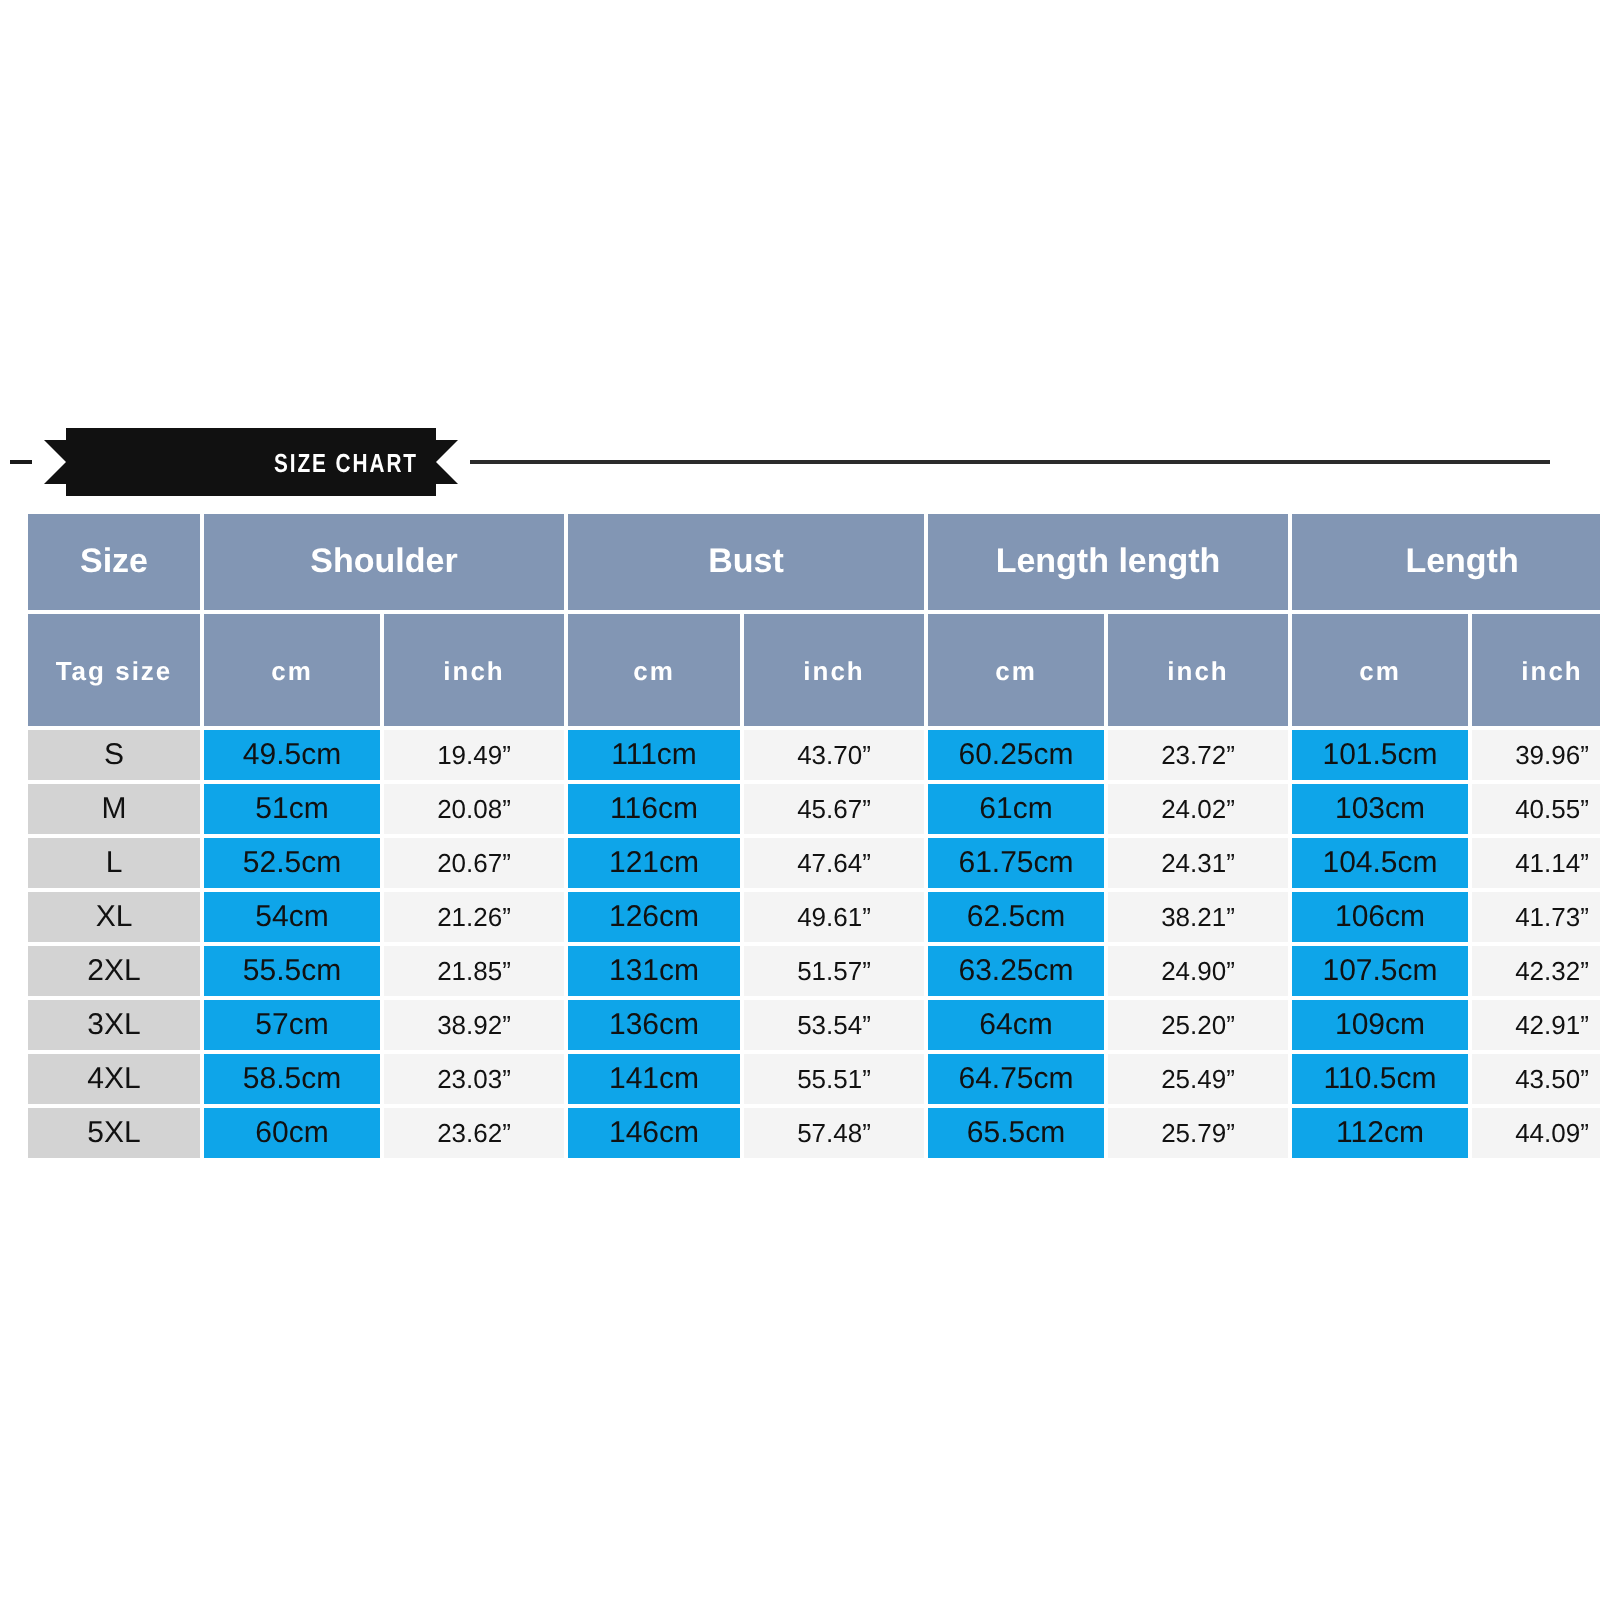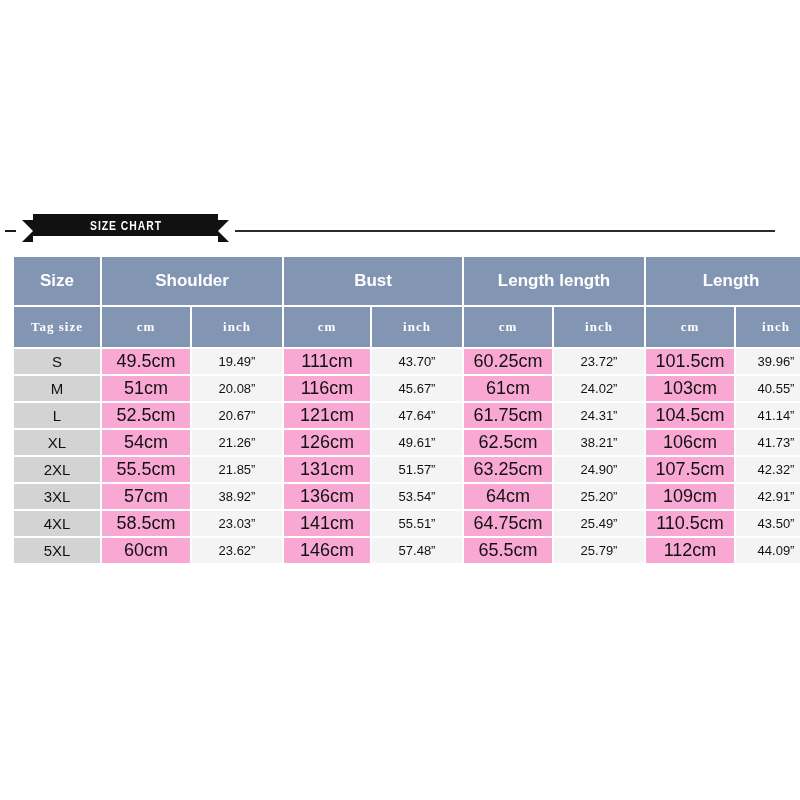--- a/index.html
+++ b/index.html
@@ -39,25 +39,25 @@
     height: 0;
     border-top: 11px solid #111111;
     border-bottom: 11px solid #111111;
     border-left: 11px solid transparent;
   }
   #banner-plate {
     position: absolute;
     left: 33px;
     top: 4px;
     width: 185px;
-    height: 22px;
+    height: 34px;
     background: #111111;
     display: flex;
     align-items: center;
-    justify-content: center;
+    justify-content: flex-end;
   }
   #banner-title {
     color: #ffffff;
     font-size: 13px;
     font-weight: 700;
     letter-spacing: 1.2px;
     font-family: "Liberation Sans", sans-serif;
     transform: scaleX(0.8);
     transform-origin: center;
     white-space: nowrap;
@@ -102,38 +102,38 @@
     background: #8296b4;
     color: #ffffff;
   }
   .hdr-group {
     height: 48px;
     font-size: 17px;
     font-weight: 700;
     font-family: "Liberation Sans", sans-serif;
   }
   .hdr-sub {
-    height: 40px;
+    height: 56px;
     font-size: 13px;
     font-weight: 700;
-    font-family: Liberation Serif, serif;
+    font-family: Liberation Sans, sans-serif;
     letter-spacing: 1px;
   }
   .cell-size {
     background: #d3d3d3;
     color: #111111;
     height: 25px;
     font-size: 15px;
     font-family: "Liberation Sans", sans-serif;
   }
   .cell-cm {
-    background: #f9a8d4;
+    background: #0ea5e9;
     color: #111111;
     height: 25px;
-    font-size: 18px;
+    font-size: 15px;
     font-family: "Liberation Sans", sans-serif;
   }
   .cell-inch {
     background: #f4f4f4;
     color: #111111;
     height: 25px;
     font-size: 13px;
     font-family: "Liberation Sans", sans-serif;
   }
 </style>

